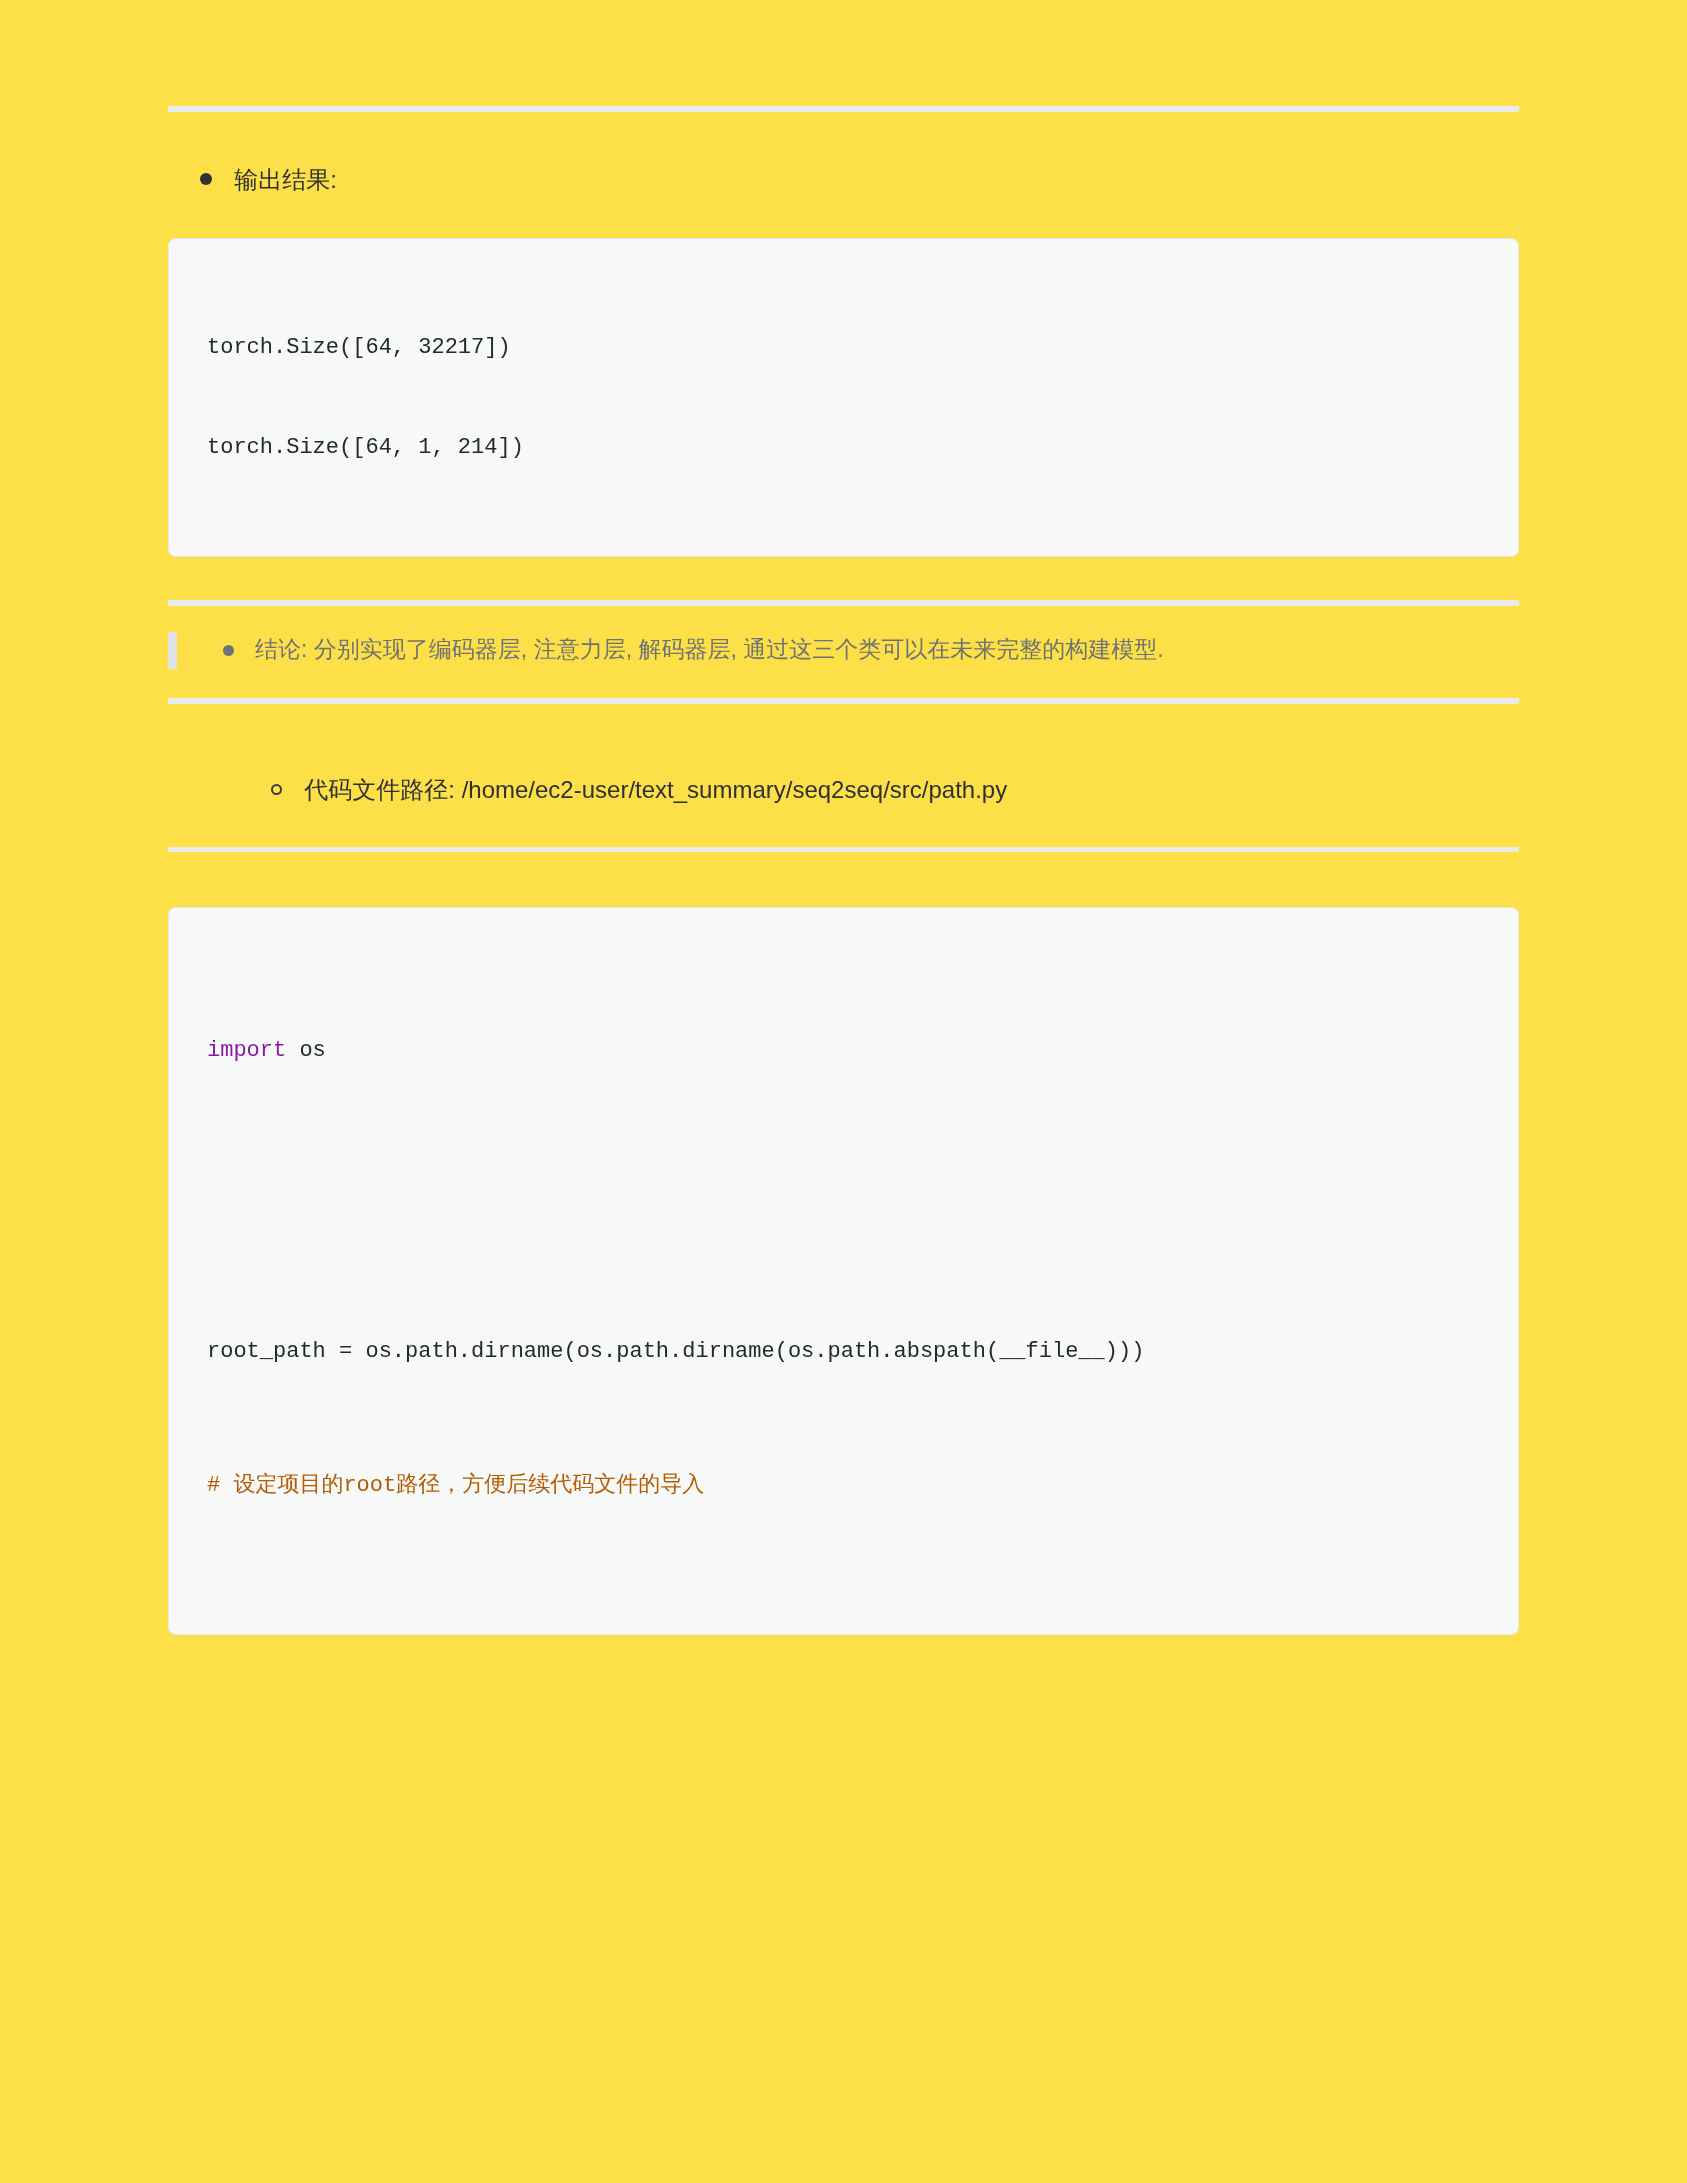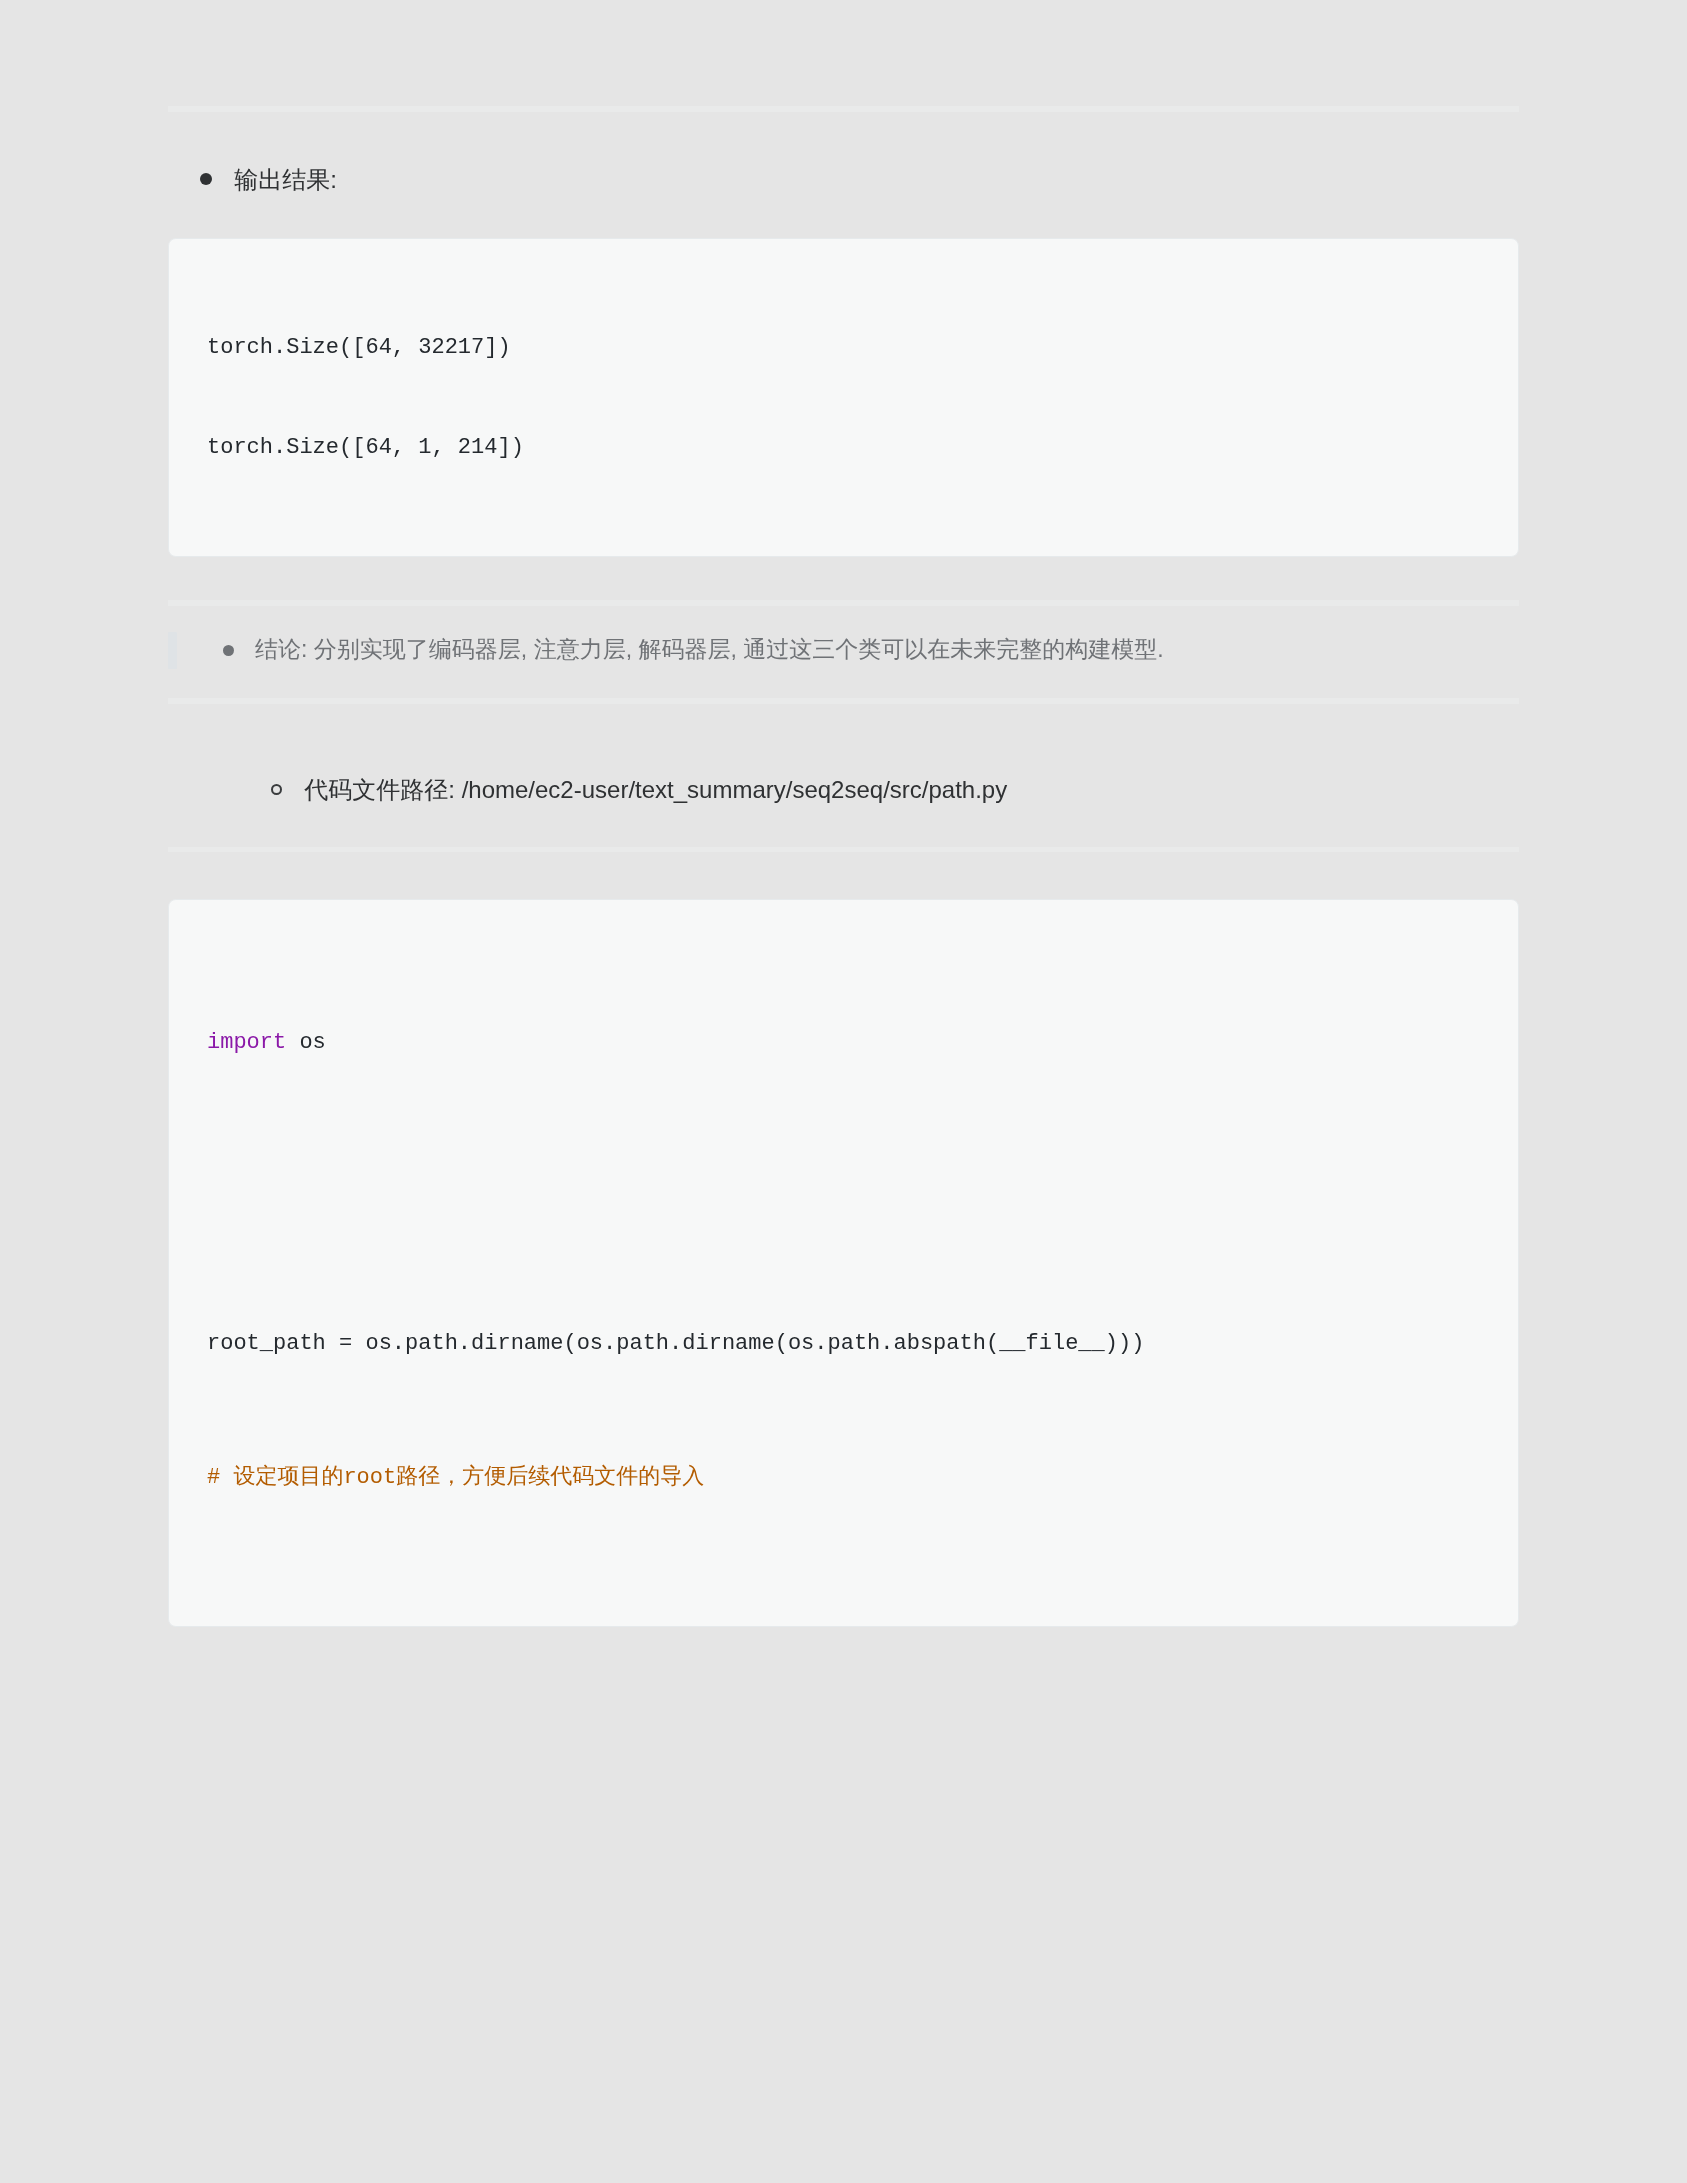--- a/index.html
+++ b/index.html
@@ -11,21 +11,21 @@
     width: 1687px;
     height: 2183px;
     font-family: "Liberation Sans", "DejaVu Sans", sans-serif;
     -webkit-font-smoothing: antialiased;
     overflow: hidden;
   }
   .page {
     position: relative;
     width: 1687px;
     height: 2183px;
-    background: #e5e5e5;
+    background: #fde047;
     box-sizing: border-box;
   }
   .content {
     position: absolute;
     left: 168px;
     top: 0;
     width: 1351px;
   }
 
   
@@ -176,21 +176,21 @@
       <span class="dot">
           <span class="hollow"></span>
         </span>
       <span class="btext">代码文件路径: /home/ec2-user/text_summary/seq2seq/src/path.py</span>
     </div>
 
     <div class="spacer" style="height:39px"></div>
     <hr class="hr">
 
     <div class="spacer" style="height:47px"></div>
-    <div class="codeblock" style="height:728px;">
+    <div class="codeblock" style="height:728px;margin-top:8px;">
 
       <span class="ln"><span class="kw">import</span><span class="pln"> </span><span class="pln">os</span></span>
 
 
       <span class="blank"></span>
 
       <span class="ln pln">root_path = os.path.dirname(os.path.dirname(os.path.abspath(__file__)))</span>
 
       <span class="ln cmt"># 设定项目的root路径，方便后续代码文件的导入</span>
 

